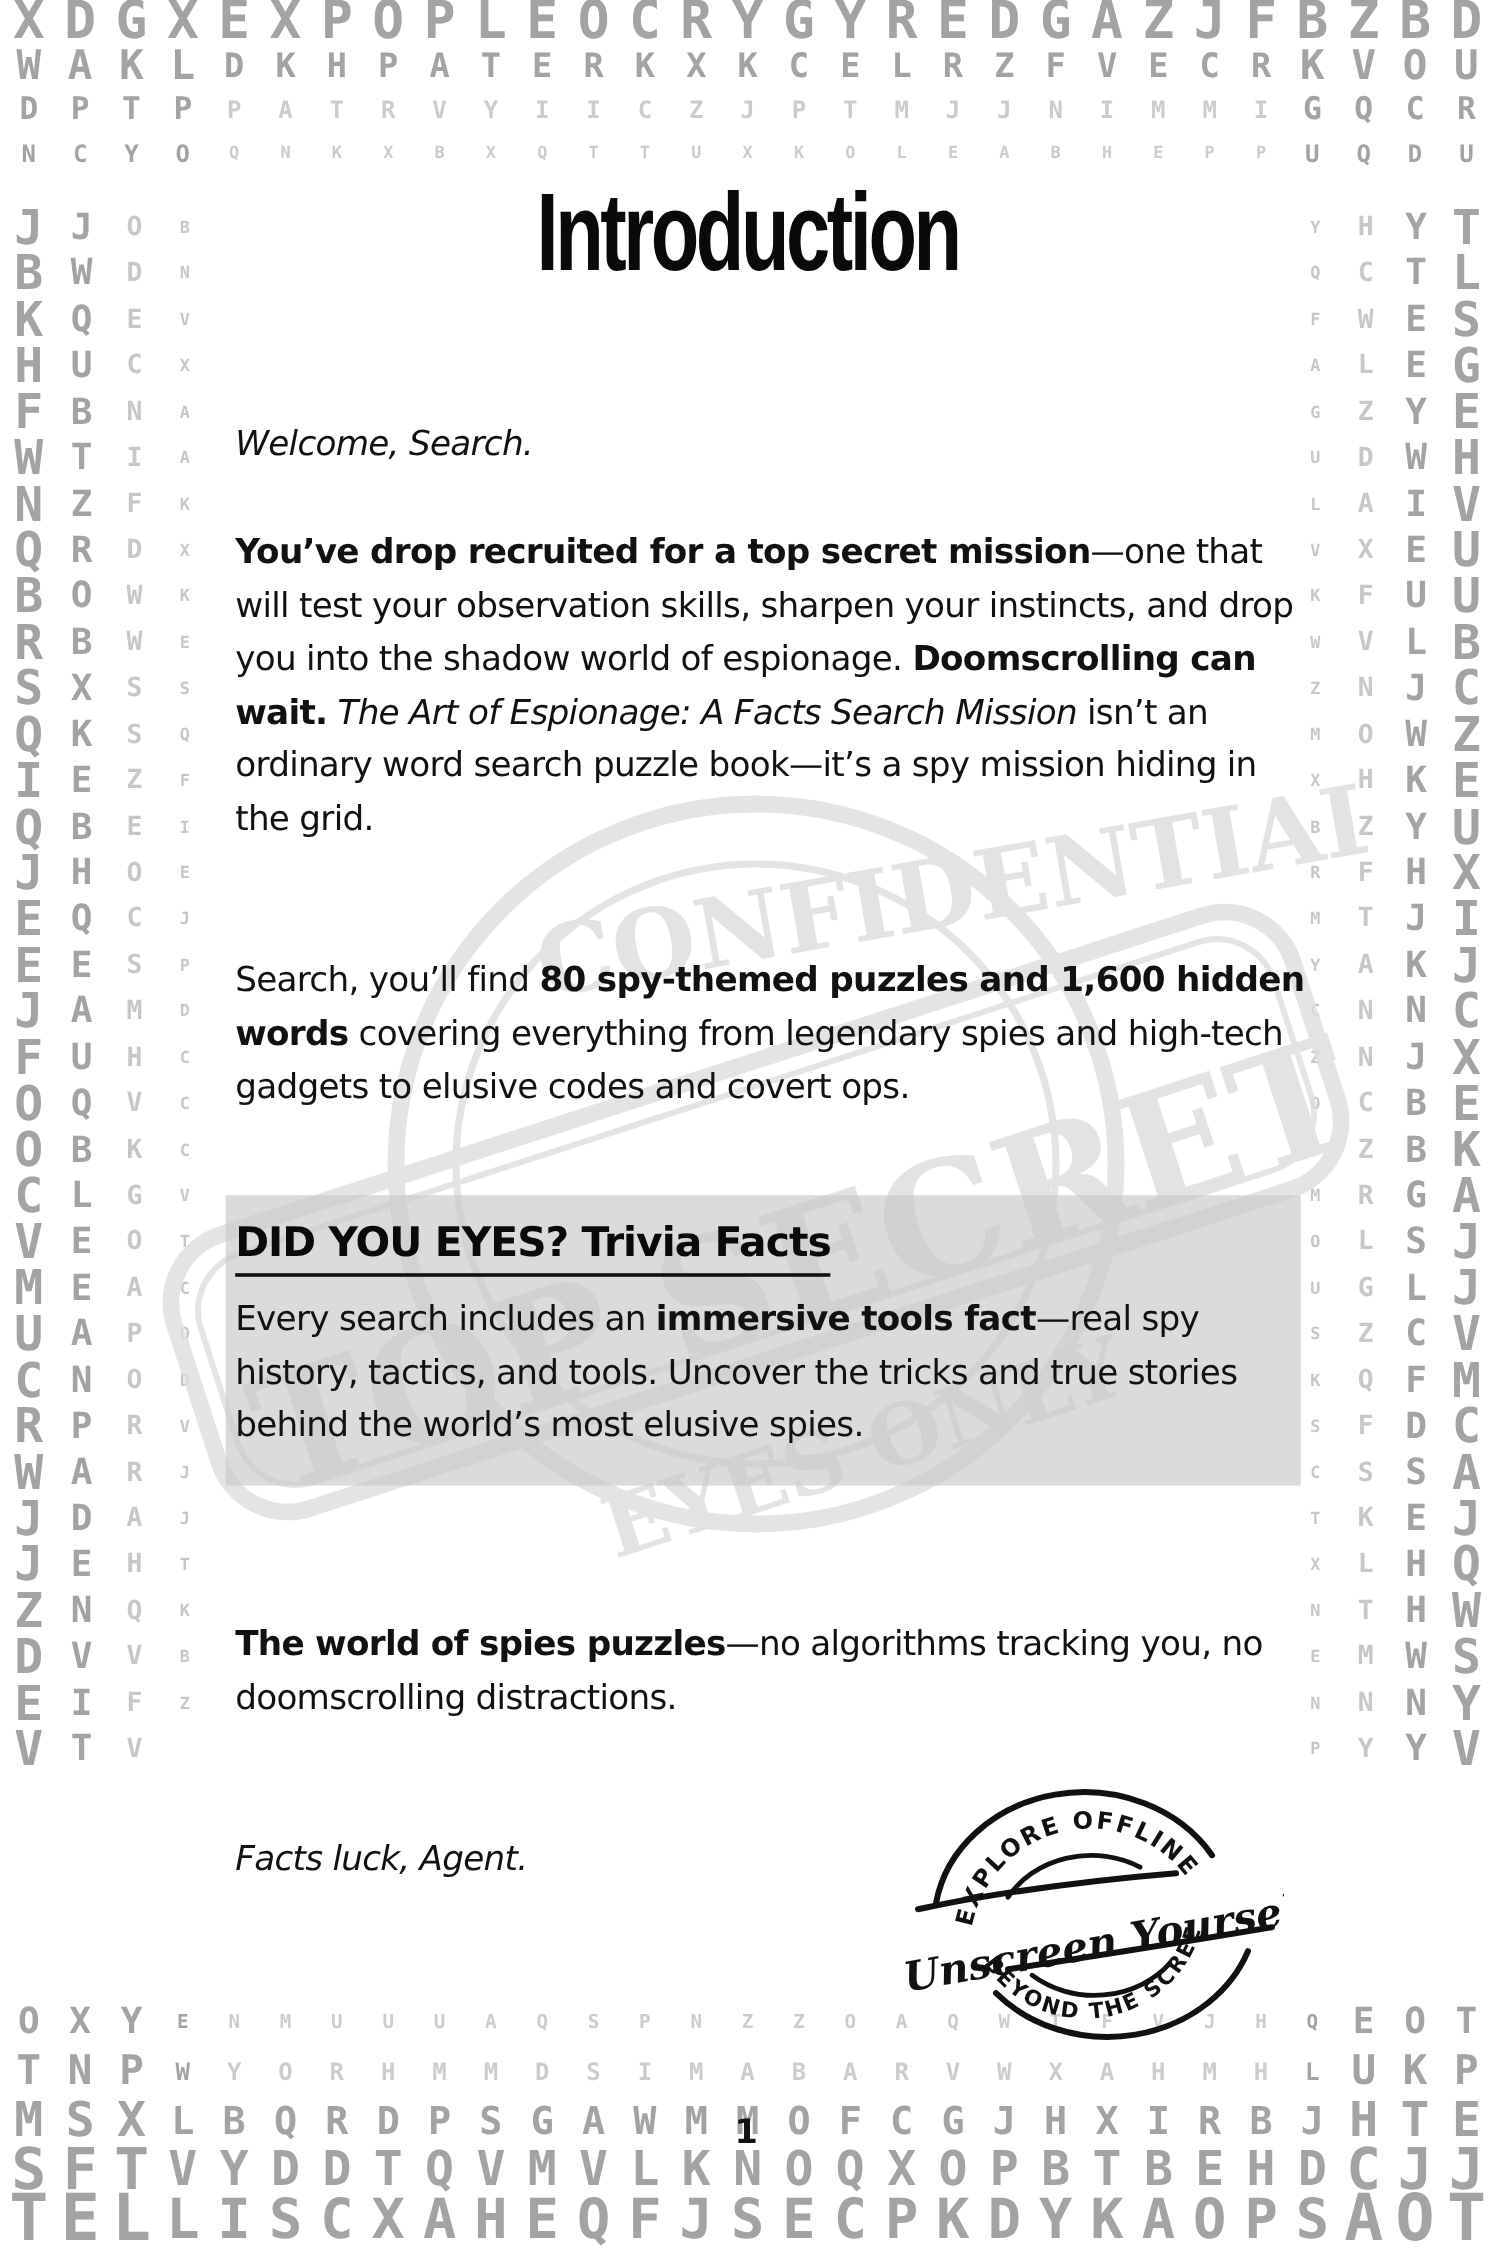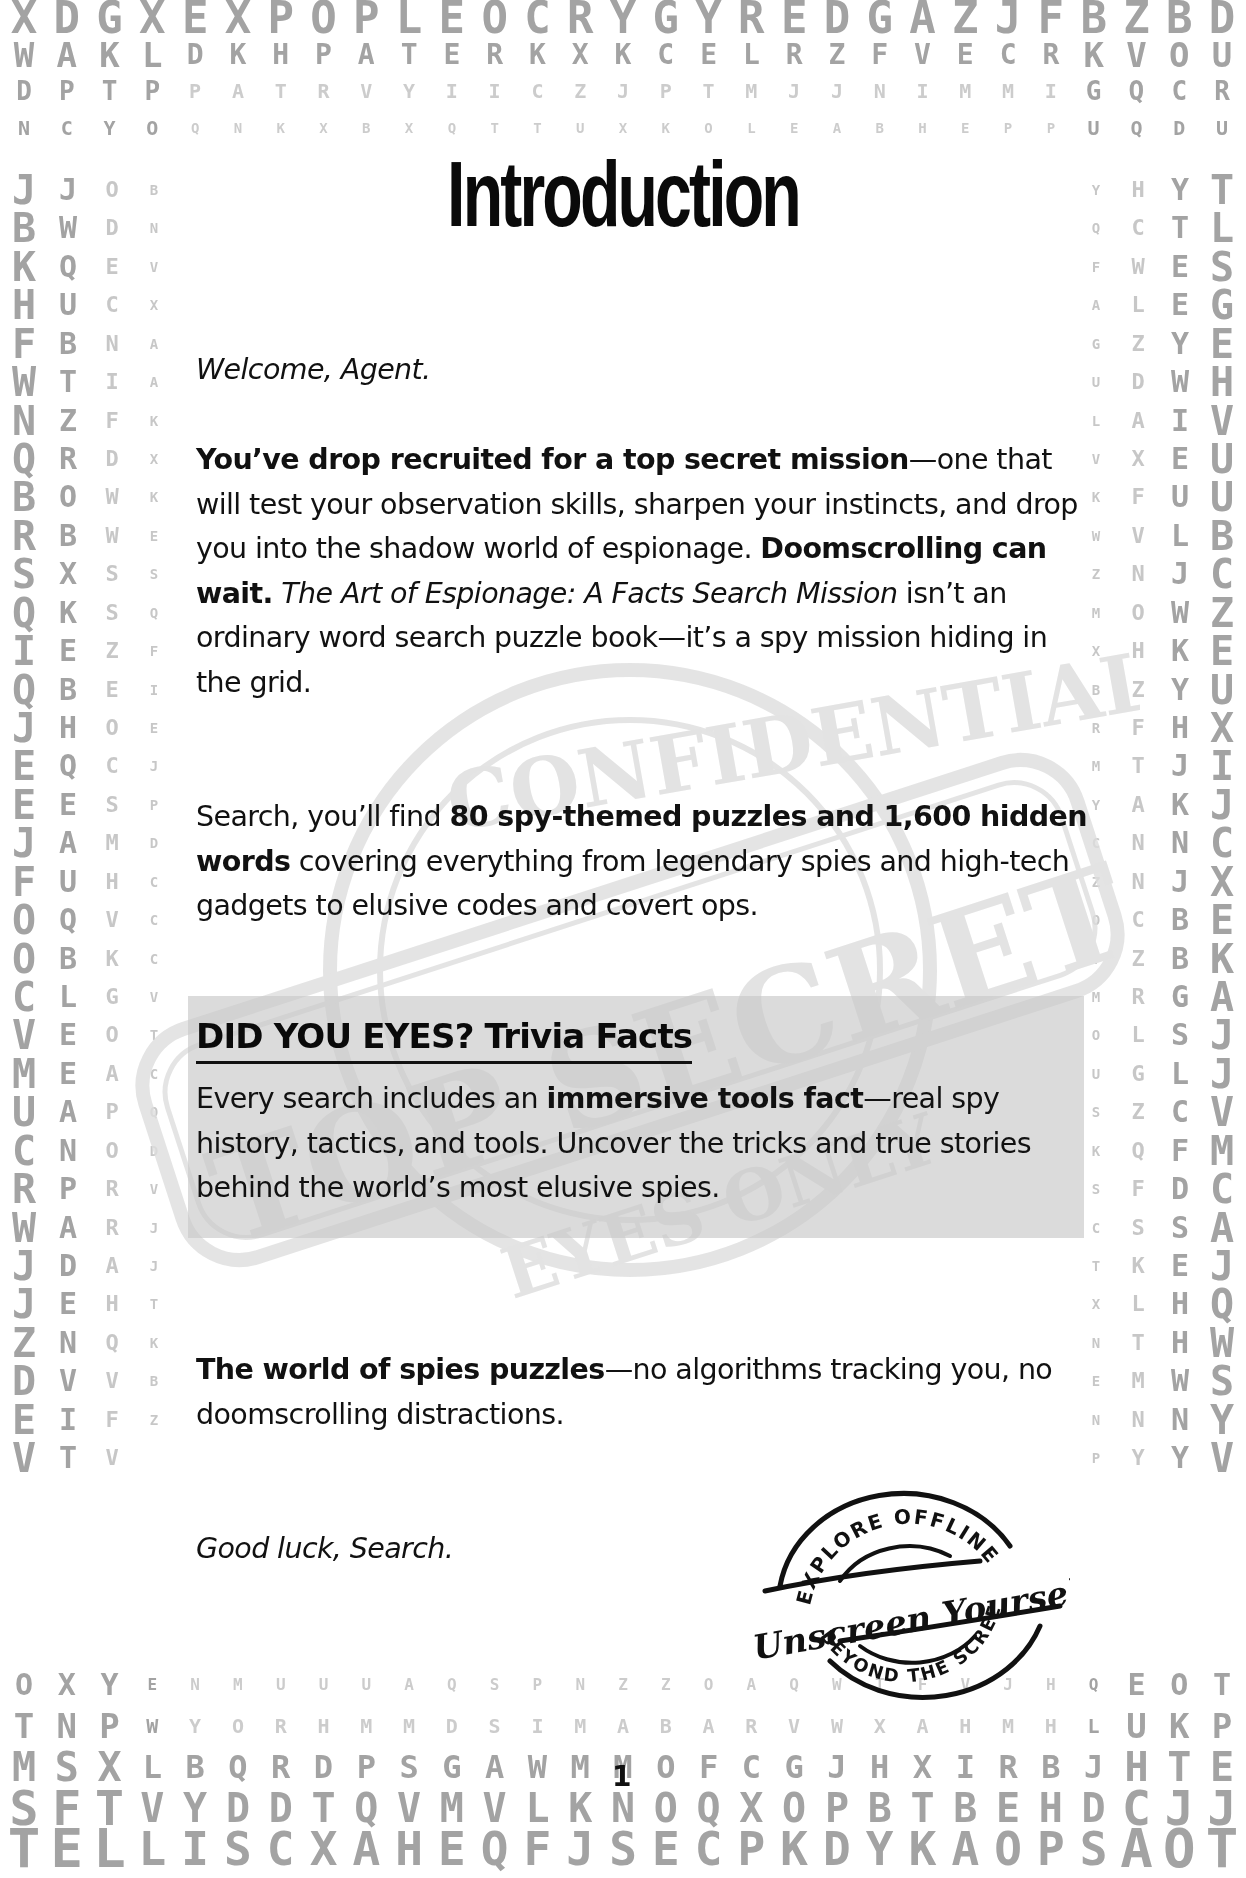--- a/index.html
+++ b/index.html
@@ -572,41 +572,41 @@
   </g>
   <g fill="#e3e3e3" font-family="DejaVu Serif, serif" font-weight="bold">
     <text x="330" y="160" font-size="80" transform="rotate(-10 510 160)">CONFIDENTIAL</text>
     <text x="60" y="470" font-size="130" transform="rotate(-18 510 380)">TOP SECRET</text>
     <text x="380" y="620" font-size="70" transform="rotate(-18 510 600)">EYES ONLY</text>
   </g>
 </svg>
 
 <div class="page-title">Introduction</div>
 
-<div class="body-text it" style="top:348px;">Welcome, Agent.</div>
+<div class="body-text it" style="top:348px;">Welcome, Search.</div>
 
 <div class="body-text" style="top:438px;">
   <b>You’ve drop recruited for a top secret mission</b><span>—one that will test your observation skills, sharpen your instincts, and drop you into the shadow world of espionage. </span><b>Doomscrolling can wait.</b><span class="it"> The Art of Espionage: A Facts Search Mission</span><span> isn’t an ordinary word search puzzle book—it’s a spy mission hiding in the grid.</span>
 </div>
 
 <div class="body-text" style="top:795px;">
   <span>Search, you’ll find </span><b>80 spy-themed puzzles and 1,600 hidden words</b><span> covering everything from legendary spies and high-tech gadgets to elusive codes and covert ops.</span>
 </div>
 
 <div id="trivia-box"></div>
 <div id="trivia-heading">DID YOU EYES? Trivia Facts</div>
 <div id="trivia-text" class="body-text">
   <span>Every search includes an </span><b>immersive tools fact</b><span>—real spy history, tactics, and tools. Uncover the tricks and true stories behind the world’s most elusive spies.</span>
 </div>
 
 <div class="body-text" style="top:1348px;">
   <b>The world of spies puzzles</b><span>—no algorithms tracking you, no doomscrolling distractions.</span>
 </div>
 
-<div class="body-text it" style="top:1527px;">Good luck, Search.</div>
+<div class="body-text it" style="top:1527px;">Facts luck, Agent.</div>
 
 <svg id="badge" viewBox="0 0 330 230">
   <defs>
     <path id="arcTop" d="M 70 120 A 100 100 0 0 1 250 80"></path>
     <path id="arcBot" d="M 80 150 A 100 100 0 0 0 260 125"></path>
   </defs>
   <g fill="none" stroke="#111" stroke-width="5" stroke-linecap="round">
     <path d="M 40 100 A 125 110 0 0 1 270 60"></path>
     <path d="M 100 95 A 80 70 0 0 1 210 70" stroke-width="4"></path>
     <path d="M 25 105 Q 120 85 240 75"></path>

